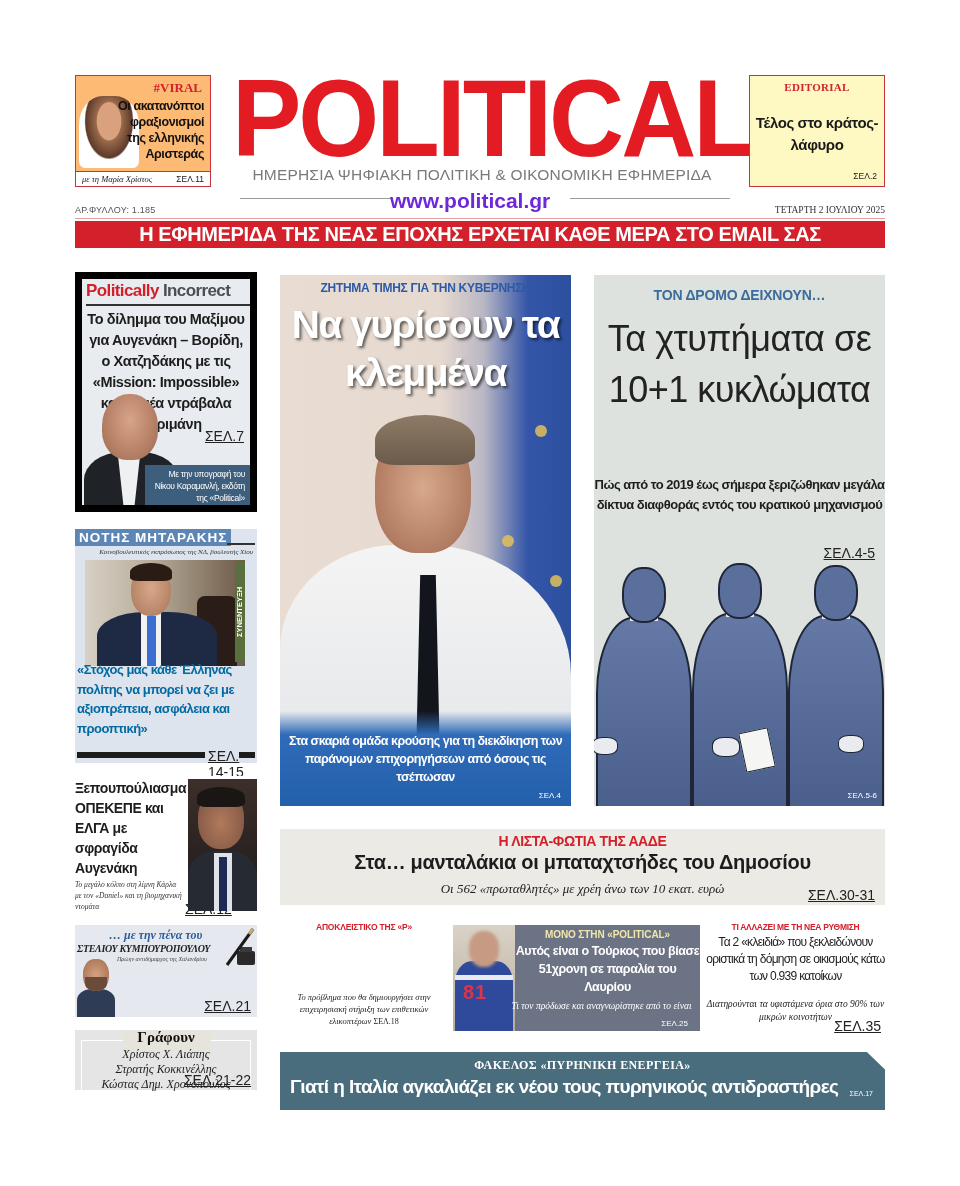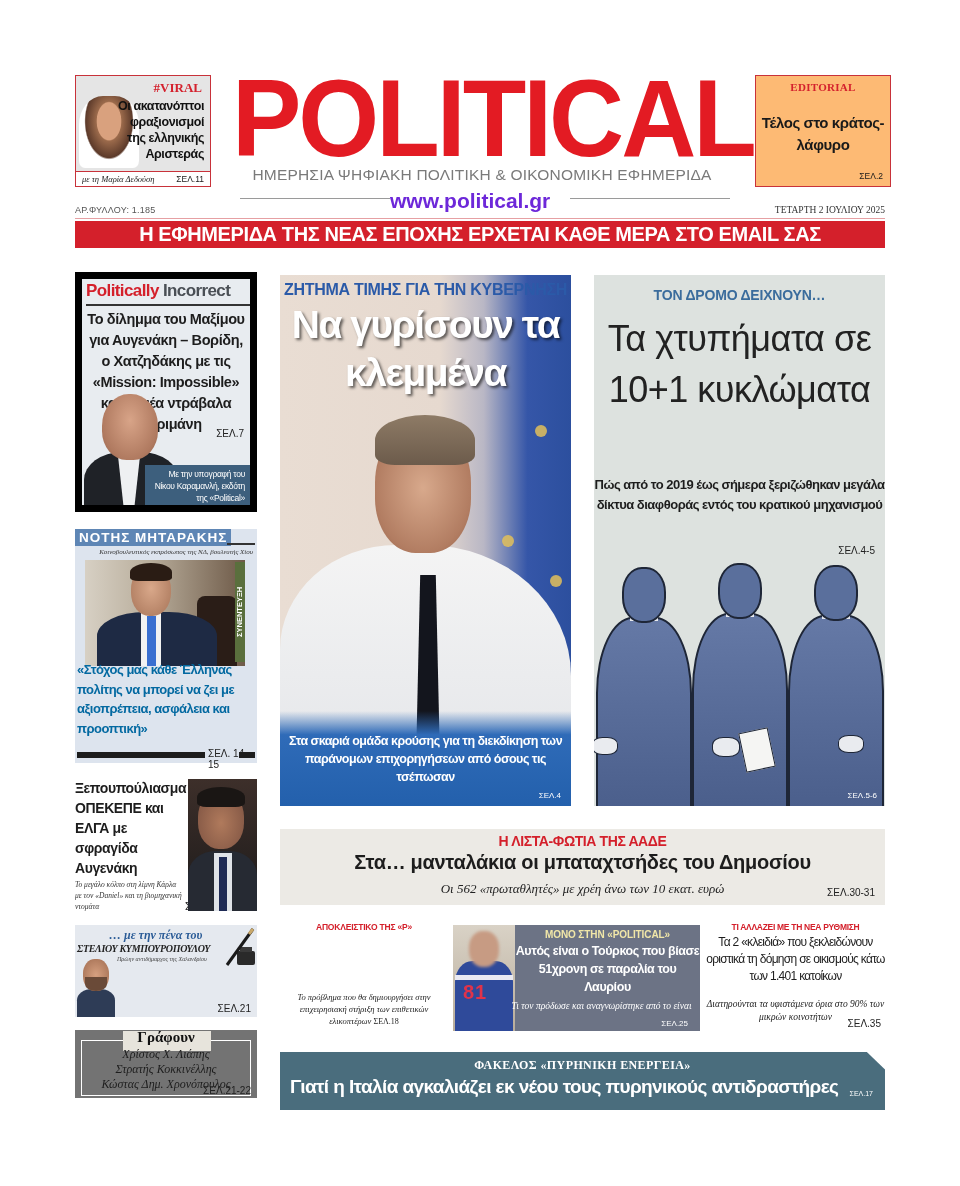--- a/index.html
+++ b/index.html
@@ -2,34 +2,34 @@
 <html><head>
 <meta charset="utf-8">
 <style>
   * { box-sizing: border-box; margin: 0; padding: 0; }
   html, body { width: 960px; height: 1186px; background: #ffffff; overflow: hidden; }
   body { position: relative; font-family: "Liberation Sans", "DejaVu Sans", sans-serif; color: #1a1a1a; }
   .abs { position: absolute; }
   .sans { font-family: Liberation Serif, serif; }
 
   
-  .viral-box { left: 75px; top: 75px; width: 136px; height: 112px; border: 1.5px solid #c8323a; background: #e5e5e5; }
+  .viral-box { left: 75px; top: 75px; width: 136px; height: 112px; border: 1.5px solid #c8323a; background: #fdba74; }
   .viral-photo { left: 3px; top: 20px; width: 60px; height: 72px; border-radius: 40% 40% 10% 10%;
      background: radial-gradient(ellipse at 50% 35%, #d9a17e 0 28%, #9b6a4b 30%, #5c3a2a 55%, #fff 58%); }
   .viral-tag { right: 8px; top: 4px; color: #d4212d; font-weight: bold; font-family: "Liberation Serif", serif; font-size: 13px; }
   .viral-title { right: 6px; top: 22px; width: 92px; text-align: right; font-weight: bold; font-size: 12.5px; line-height: 16px; color: #111; letter-spacing: -0.4px; }
   .viral-foot { left: 0; right: 0; bottom: 0; height: 15px; border-top: 1px solid #c8323a; font-size: 8.5px; line-height: 14px; padding: 0 6px; display: flex; justify-content: space-between; background:#fff; }
   .viral-foot .by { font-style: italic; font-family: "Liberation Serif", serif; }
 
   .logo { left: 232px; top: 66px; width: 500px; height: 104px; color: #e31b23; font-weight: bold; font-size: 104px; line-height: 104px; text-align: center; letter-spacing: -3px; font-family: "Liberation Sans", sans-serif; transform: scaleY(1.05); }
   .subtitle { left: 232px; top: 166px; width: 500px; text-align: center; color: #7a7a7a; font-size: 15.5px; letter-spacing: 0.2px; }
   .site-line { left: 240px; top: 198px; width: 490px; height: 1px; background: #9a9a9a; }
   .site-url { left: 390px; top: 189px; width: 180px; text-align: left; background: #fff; color: #6d28d9; font-weight: bold; font-size: 21px; }
 
-  .editorial-box { left: 749px; top: 75px; width: 136px; height: 112px; border: 1.5px solid #c8323a; background: #fdba74; margin-left: 6px; }
+  .editorial-box { left: 749px; top: 75px; width: 136px; height: 112px; border: 1.5px solid #c8323a; background: #fef9c3; }
   .editorial-tag { left: 0; right: 0; top: 5px; text-align: center; color: #d4212d; font-weight: bold; font-family: "Liberation Serif", serif; font-size: 11px; letter-spacing: 0.3px; }
   .editorial-title { left: 0; right: 0; top: 36px; text-align: center; font-weight: bold; font-size: 15px; line-height: 22px; letter-spacing: -0.4px; }
   .editorial-page { right: 7px; bottom: 5px; font-size: 8.5px; }
 
   .issue-no { left: 75px; top: 205px; font-size: 9px; color: #555; letter-spacing: 0.2px; }
   .date { right: 75px; top: 205px; font-size: 9.5px; color: #333; font-family: "Liberation Serif", serif; }
   .thin-rule { left: 75px; top: 218px; width: 810px; height: 1px; background: #e6a0a3; }
 
   .red-banner { left: 75px; top: 221px; width: 810px; height: 27px; background: #d4202b; color: #fff; font-weight: bold; font-size: 20px; line-height: 27px; text-align: center; letter-spacing: -0.4px; }
 
@@ -80,31 +80,31 @@
   .pen-name { left: 2px; top: 18px; font-style: italic; font-weight: bold; font-family: "Liberation Serif", serif; font-size: 10px; letter-spacing: -0.3px; color: #222; }
   .pen-role { left: 42px; top: 31px; font-style: italic; font-family: "Liberation Serif", serif; font-size: 6px; color: #444; }
   .pen-title { left: 36px; top: 40px; width: 146px; text-align: center; font-size: 11.5px; line-height: 17px; color: #1d1d1d; letter-spacing: -0.6px; }
   .pen-page { right: 6px; bottom: 3px; font-size: 8px; }
   .pen-icon { left: 148px; top: 2px; width: 34px; height: 40px; }
   .pen-photo { left: 2px; top: 34px; width: 38px; height: 58px; }
   .pen-photo .head { position:absolute; left: 6px; top: 0; width: 26px; height: 32px; border-radius: 45%; background: radial-gradient(ellipse at 50% 50%, #d6a080, #a06c50); }
   .pen-photo .beard { position:absolute; left: 8px; top: 18px; width: 22px; height: 14px; border-radius: 0 0 50% 50%; background: #6a4a38; }
   .pen-photo .body { position:absolute; left: 0; top: 30px; width: 38px; height: 28px; border-radius: 40% 40% 0 0; background: #2e3c56; }
 
-  .gr-box { left: 75px; top: 1030px; width: 182px; height: 68px; background: #737373; }
+  .gr-box { left: 75px; top: 1030px; width: 182px; height: 60px; background: #e5e5e5; }
   .gr-inner { left: 6px; top: 10px; width: 170px; height: 56px; border: 1px solid #fff; }
   .gr-title-bg { left: 48px; top: 1px; width: 88px; height: 20px; background: #e7e4dc; }
   .gr-title { left: 0; right: 0; top: -1px; text-align: center; font-weight: bold; font-family: "Liberation Serif", serif; font-size: 15px; color: #111; }
   .gr-names { left: 0; right: 0; top: 17px; text-align: center; font-style: italic; font-family: "Liberation Serif", serif; font-size: 12px; line-height: 15px; color: #1d1d1d; }
   .gr-page { right: 6px; bottom: 2px; font-size: 8px; }
 
   
   .lead { left: 280px; top: 275px; width: 291px; height: 531px; overflow: hidden;
      background: linear-gradient(90deg, #e9ddd3 0%, #e6d9cf 55%, #b9b7c5 70%, #3556a8 85%, #2c4f9e 100%); }
-  .lead-kicker { left: 0; right: 0; top: 6px; text-align: center; color: #2b5aa8; font-weight: bold; font-size: 16px; letter-spacing: -0.3px; z-index: 3; }
+  .lead-kicker { left: 0; right: 0; top: 6px; text-align: center; color: #2b5aa8; font-weight: bold; font-size: 12px; letter-spacing: -0.3px; z-index: 3; }
   .lead-title { left: 0; right: 0; top: 26px; text-align: center; color: #fff; font-weight: bold; font-size: 39px; line-height: 48px; letter-spacing: -1.5px; text-shadow: 2px 2px 3px rgba(0,0,0,0.6); z-index: 3; }
   .pm-head { left: 95px; top: 148px; width: 96px; height: 130px; border-radius: 46% 46% 42% 42%; background: radial-gradient(ellipse at 50% 50%, #d8a98c, #b27d62 70%, #946149); z-index: 1; }
   .pm-hair { left: 95px; top: 140px; width: 100px; height: 50px; border-radius: 50% 50% 20% 20%; background: linear-gradient(180deg, #8e7b66, #6c5b4b); z-index: 1; }
   .pm-shirt { left: 0; top: 270px; width: 291px; height: 261px; border-radius: 40% 50% 0 0; background: linear-gradient(180deg, #f4f4f4, #e2e4e8); z-index: 1; }
   .pm-tie { left: 135px; top: 300px; width: 26px; height: 231px; background: #13151d; clip-path: polygon(20% 0, 80% 0, 100% 100%, 0 100%); z-index: 2; }
   .eu-star { width: 12px; height: 12px; border-radius: 50%; background: #e2c05a; opacity: 0.85; z-index: 0; }
   .lead-bottom { left: 0; bottom: 0; width: 291px; height: 95px; background: linear-gradient(180deg, rgba(45,110,190,0) 0%, #2f6bb8 25%, #2360ac 100%); z-index: 3; }
   .lead-deck { left: 8px; right: 8px; bottom: 20px; text-align: center; color: #fff; font-weight: bold; font-size: 12.5px; line-height: 18px; letter-spacing: -0.5px; z-index: 4; }
   .lead-page { right: 10px; bottom: 6px; color: #fff; font-size: 8px; z-index: 4; }
 
@@ -150,31 +150,31 @@
   .bd-kicker { left: 0; right: 0; top: 2px; text-align: center; color: #d4202b; font-weight: bold; font-size: 8.5px; letter-spacing: -0.3px; }
   .bd-title { left: 0; right: 0; top: 14px; text-align: center; font-size: 12px; line-height: 17px; color: #1d1d1d; letter-spacing: -0.7px; }
   .bd-sub { left: 0; right: 0; top: 78px; text-align: center; font-style: italic; font-family: "Liberation Serif", serif; font-size: 9.5px; line-height: 13px; color: #222; }
   .bd-page { right: 6px; top: 98px; font-size: 8.5px; }
 
   .nuclear { left: 280px; top: 1052px; width: 605px; height: 58px; background: #4a6d7d; clip-path: polygon(0 0, 97% 0, 100% 30%, 100% 100%, 0 100%); }
   .nc-kicker { left: 0; right: 0; top: 6px; text-align: center; color: #fff; font-weight: bold; font-family: "Liberation Serif", serif; font-size: 12px; letter-spacing: 0.4px; }
   .nc-title { left: 10px; top: 24px; color: #fff; font-weight: bold; font-size: 19px; letter-spacing: -0.6px; }
   .nc-page { right: 12px; top: 38px; color: #fff; font-size: 7px; }
 
-  .page-ref { font-size: 10px; color: #222; }
+  .page-ref { font-size: 14px; color: #222; text-decoration: underline; }
 </style>
 </head>
 <body>
 
 <div class="abs viral-box">
   <div class="abs viral-photo"></div>
   <div class="abs viral-tag">#VIRAL</div>
   <div class="abs viral-title">Οι ακατανόπτοι φραξιονισμοί της ελληνικής Αριστεράς</div>
   <div class="abs viral-foot">
-    <span class="by">με τη Μαρία Δεδούση</span>
+    <span class="by">με τη Μαρία Χρίστος</span>
     <span>ΣΕΛ.11</span>
   </div>
 </div>
 
 <div class="abs logo">POLITICAL</div>
 <div class="abs subtitle">ΗΜΕΡΗΣΙΑ ΨΗΦΙΑΚΗ ΠΟΛΙΤΙΚΗ &amp; ΟΙΚΟΝΟΜΙΚΗ ΕΦΗΜΕΡΙΔΑ</div>
 <div class="abs site-line"></div>
 <div class="abs site-url">www.political.gr</div>
 
 <div class="abs editorial-box">
@@ -333,21 +333,21 @@
     <div class="head"></div>
   </div>
   <div class="abs turk-kicker">ΜΟΝΟ ΣΤΗΝ «POLITICAL»</div>
   <div class="abs turk-title">Αυτός είναι ο Τούρκος που βίασε 51χρονη σε παραλία του Λαυρίου</div>
   <div class="abs turk-sub">Τι τον πρόδωσε και αναγνωρίστηκε από το είναι</div>
   <div class="abs turk-page">ΣΕΛ.25</div>
 </div>
 
 <div class="abs building">
   <div class="abs bd-kicker">ΤΙ ΑΛΛΑΖΕΙ ΜΕ ΤΗ ΝΕΑ ΡΥΘΜΙΣΗ</div>
-  <div class="abs bd-title">Τα 2 «κλειδιά» που ξεκλειδώνουν οριστικά τη δόμηση σε οικισμούς κάτω των 1.401 κατοίκων</div>
+  <div class="abs bd-title">Τα 2 «κλειδιά» που ξεκλειδώνουν οριστικά τη δόμηση σε οικισμούς κάτω των 0.939 κατοίκων</div>
   <div class="abs bd-sub">Διατηρούνται τα υφιστάμενα όρια στο 90% των μικρών κοινοτήτων</div>
   <div class="abs bd-page page-ref">ΣΕΛ.35</div>
 </div>
 
 <div class="abs nuclear">
   <div class="abs nc-title">Γιατί η Ιταλία αγκαλιάζει εκ νέου τους πυρηνικούς αντιδραστήρες</div>
   <div class="abs nc-kicker">ΦΑΚΕΛΟΣ «ΠΥΡΗΝΙΚΗ ΕΝΕΡΓΕΙΑ»</div>
   <div class="abs nc-page">ΣΕΛ.17</div>
 </div>
 

